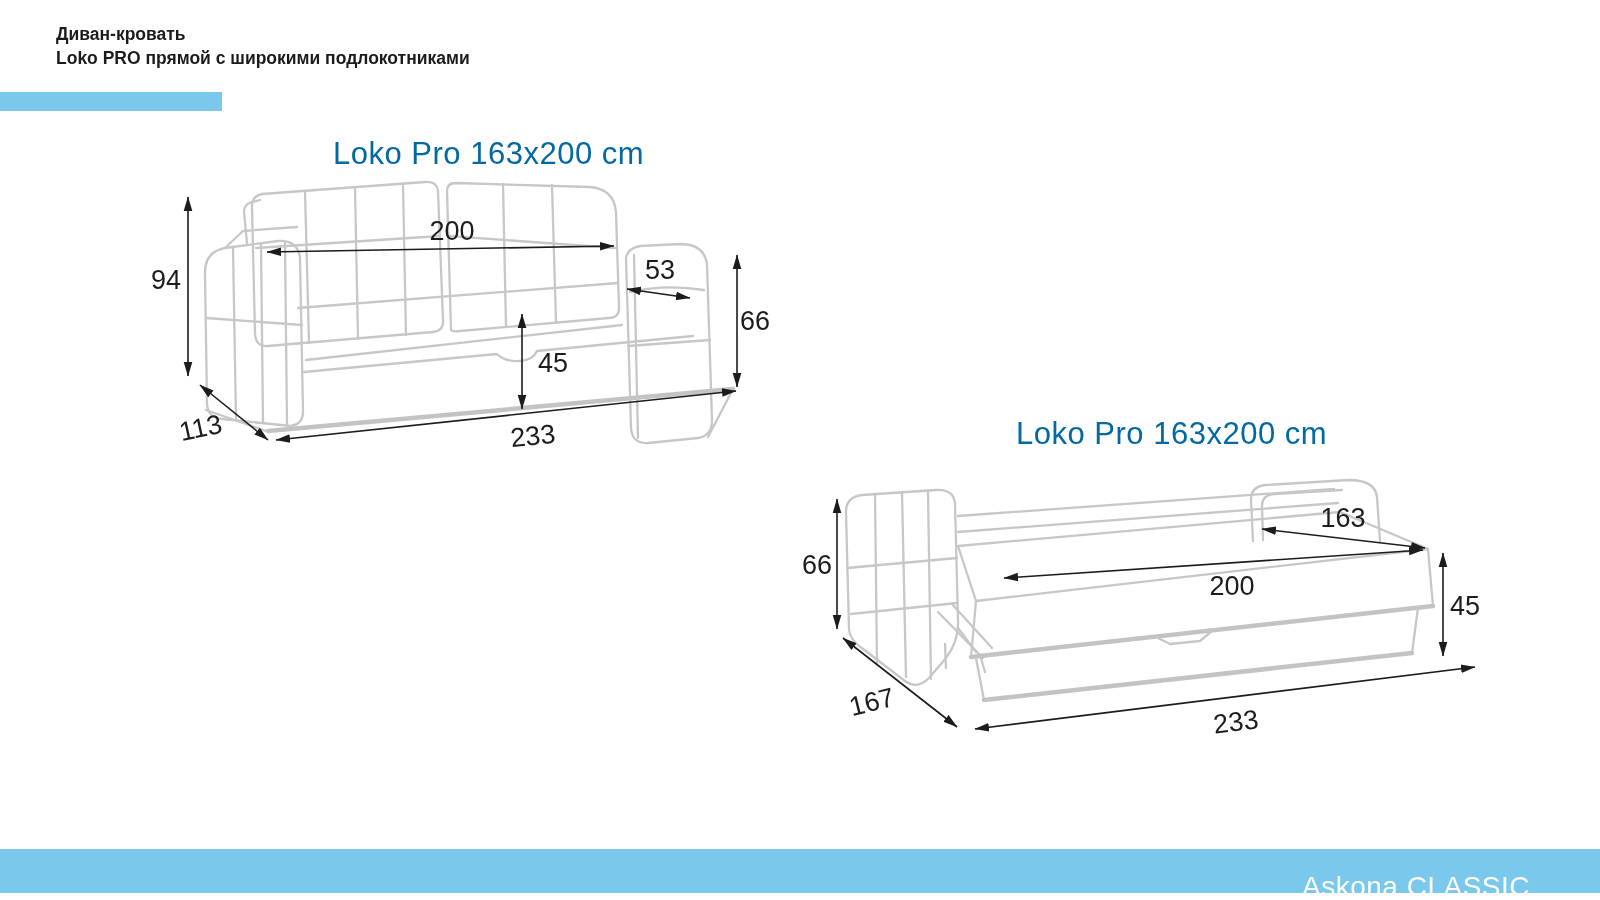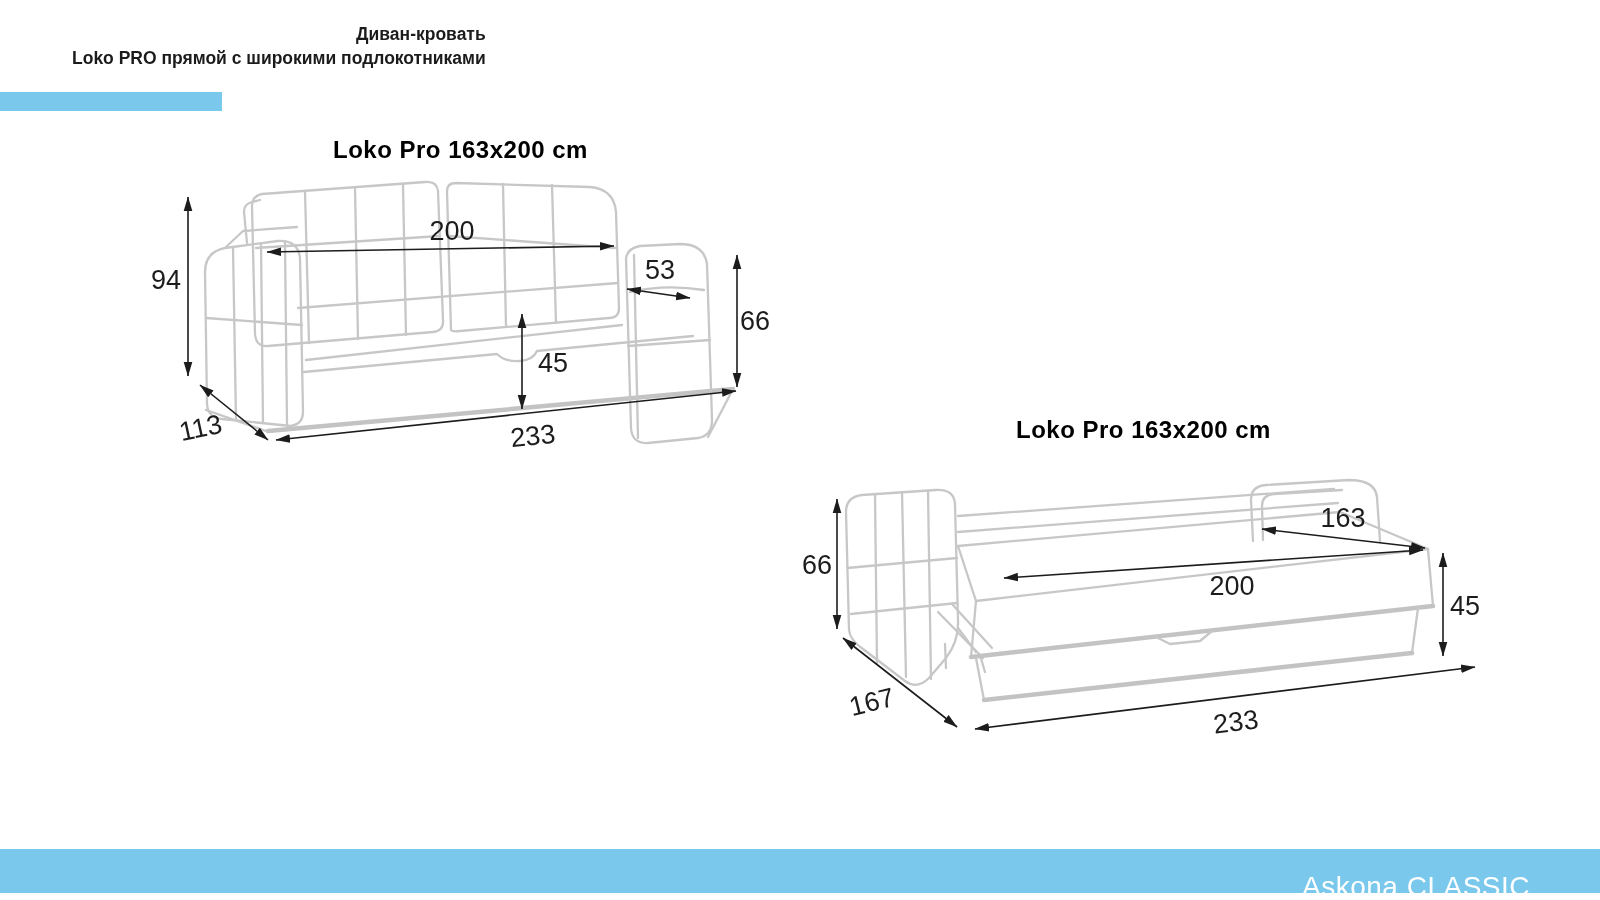--- a/index.html
+++ b/index.html
@@ -1,22 +1,22 @@
 <!DOCTYPE html>
 <html><head>
 <meta charset="utf-8">
 <style>
   html,body{margin:0;padding:0;background:#ffffff;}
   .page{position:relative;width:1600px;height:900px;background:#ffffff;overflow:hidden;
         font-family:"Liberation Sans",sans-serif;}
-  .doc-title{position:absolute;left:72px;top:22px;font-size:17.5px;font-weight:bold;
-             color:#1b1b1b;line-height:24px;text-align:right;}
+  .doc-title{position:absolute;left:56px;top:22px;font-size:17.5px;font-weight:bold;
+             color:#1b1b1b;line-height:24px;}
   .accent-bar-top{position:absolute;left:0;top:92px;width:222px;height:19px;background:#7ac9ec;}
-  .diagram-title{position:absolute;font-size:24px;color:#000000;letter-spacing:0.5px;
-                 font-weight:700;}
+  .diagram-title{position:absolute;font-size:31px;color:#0369a1;letter-spacing:0.5px;
+                 font-weight:400;}
   #title-closed{left:333px;top:136px;}
   #title-open{left:1016px;top:416px;}
   .footer-bar{position:absolute;left:0;top:849px;width:1600px;height:44px;background:#7ac9ec;}
   .footer-brand{position:absolute;right:70px;top:6px;font-size:28px;color:#ffffff;
                 letter-spacing:0.5px;margin-top:16px;}
   svg{position:absolute;left:0;top:0;}
   .sofa{stroke:#c7c7c7;stroke-width:2.3;fill:none;stroke-linejoin:round;stroke-linecap:round;}
   .sofa-heavy{stroke:#c3c3c3;stroke-width:4.5;fill:none;stroke-linecap:round;}
   .dim-line{stroke:#1c1c1c;stroke-width:1.6;fill:none;}
   .dim-text{font-family:"Liberation Sans",sans-serif;font-size:27px;fill:#1c1c1c;

